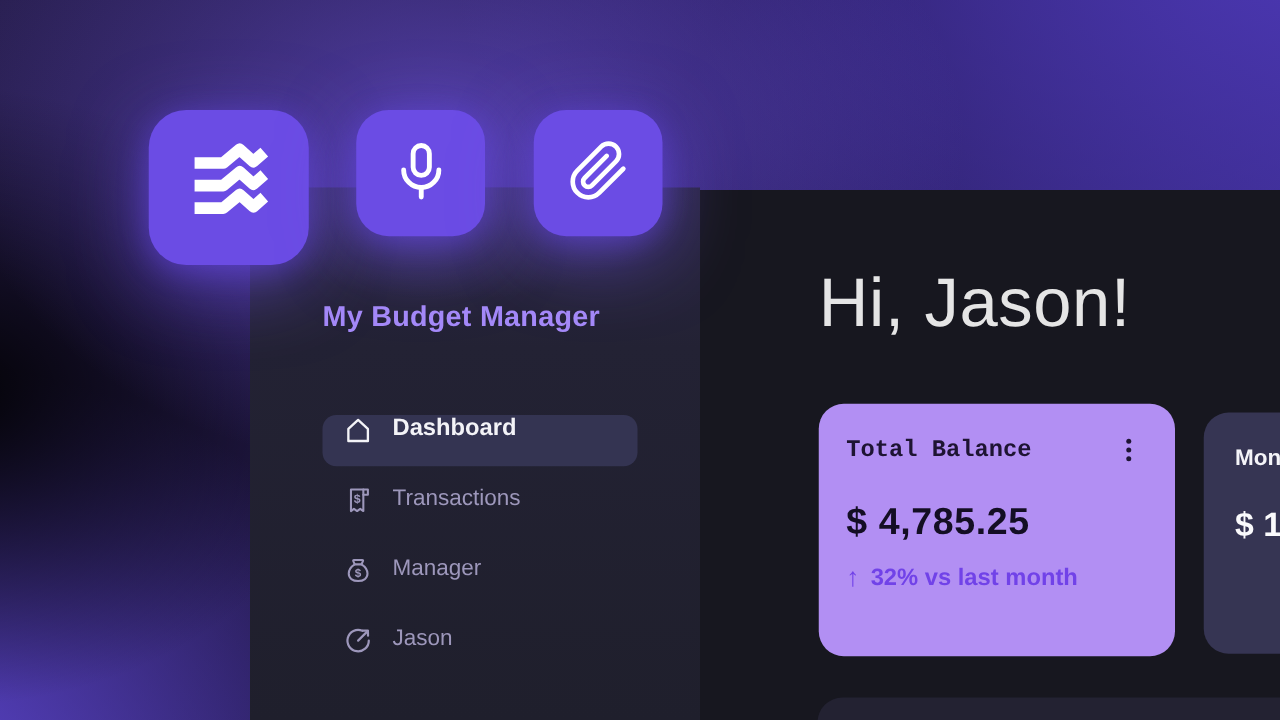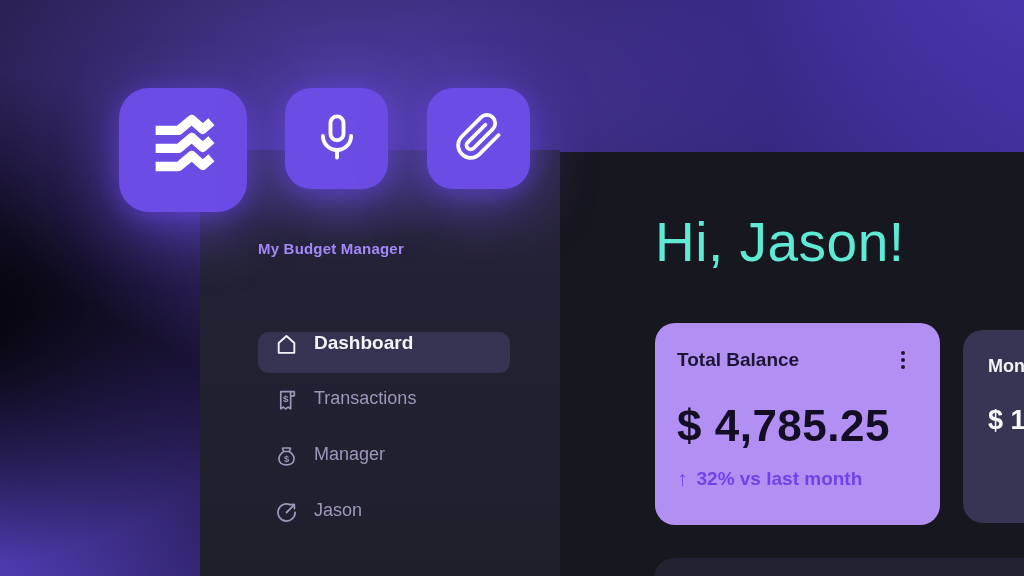--- a/index.html
+++ b/index.html
@@ -38,44 +38,44 @@
     background:#6b4ce4; border:none; cursor:pointer; color:#fff;
     box-shadow:0 14px 60px rgba(116,86,245,.55), 0 4px 22px rgba(90,60,220,.45);
   }
   .fab-waves{ left:119px; top:88px; width:128px; height:124px; border-radius:30px; }
   .fab-mic  { left:285px; top:88px; width:103px; height:101px; border-radius:26px; }
   .fab-clip { left:427px; top:88px; width:103px; height:101px; border-radius:26px; }
 
   
   .brand{
     position:absolute; left:58px; top:90px;
-    font-size:15px; font-weight:700; letter-spacing:.2px; color:#a58af8;
+    font-size:23px; font-weight:700; letter-spacing:.2px; color:#a58af8;
   }
   .nav{ position:absolute; left:58px; top:182px; width:252px; }
   .nav-item{
     display:flex; align-items:flex-start; gap:15px; height:41px; padding:0 16px;
     border-radius:11px; color:#9d97bb; font-size:18px; font-weight:500; cursor:pointer;
   }
   .nav-item + .nav-item{ margin-top:15px; }
   .nav-item.active{ background:#343452; color:#f3f3f7; font-weight:600; font-size:19px; }
   .nav-item svg{ flex:0 0 auto; }
 
   
   .greeting{
     position:absolute; left:95px; top:58px;
-    font-size:55px; font-weight:400; color:#5eead4; letter-spacing:.5px;
+    font-size:55px; font-weight:400; color:#e5e5e5; letter-spacing:.5px;
   }
   .card-balance{
     position:absolute; left:95px; top:171px; width:285px; height:202px;
     background:#b28ff3; border-radius:20px; padding:26px 22px 22px 22px;
   }
-  .card-balance .card-head{ display:flex; align-items:flex-start; justify-content:space-between; }
+  .card-balance .card-head{ display:flex; align-items:flex-start; justify-content:space-between;font-family:Liberation Mono, monospace; }
   .card-title{ font-size:19px; font-weight:700; color:#1e1433; }
   .kebab{ background:none; border:none; cursor:pointer; padding:2px 6px; margin-top:-2px; }
-  .card-amount{ margin-top:25px; font-size:44px; font-weight:800; color:#140e24; letter-spacing:.5px; }
+  .card-amount{ margin-top:25px; font-size:30px; font-weight:800; color:#140e24; letter-spacing:.5px; }
   .card-delta{ margin-top:16px; font-size:19px; font-weight:600; color:#7142e8; display:flex; gap:9px; align-items:center; }
   .card-delta .arrow{ font-size:21px; font-weight:700; }
 
   .card-right{
     position:absolute; left:403px; top:178px; width:300px; height:193px;
     background:#363553; border-radius:20px; padding:26px 0 0 25px; color:#fff;
   }
   .card-right .card-title-sm{ font-size:18px; font-weight:700; color:#f4f4f8; }
   .card-right .card-amount-sm{ margin-top:28px; font-size:27px; font-weight:800; color:#fafafc; }
 

